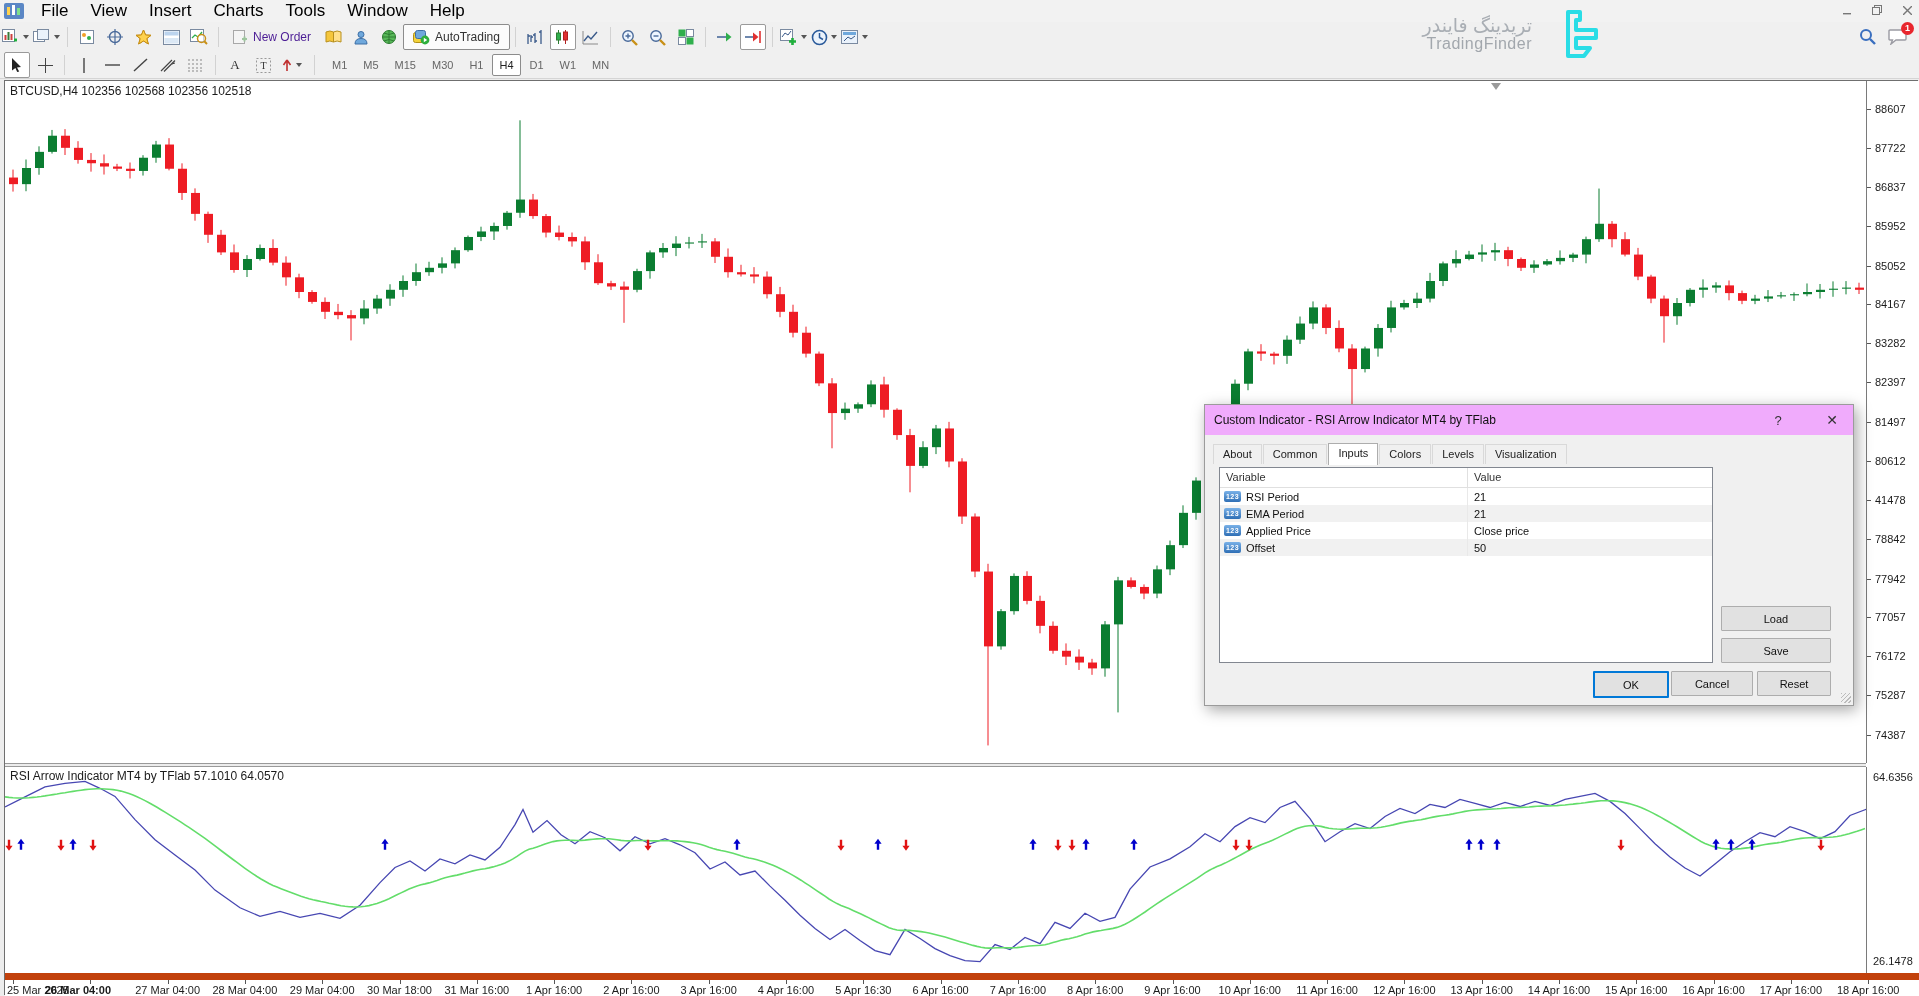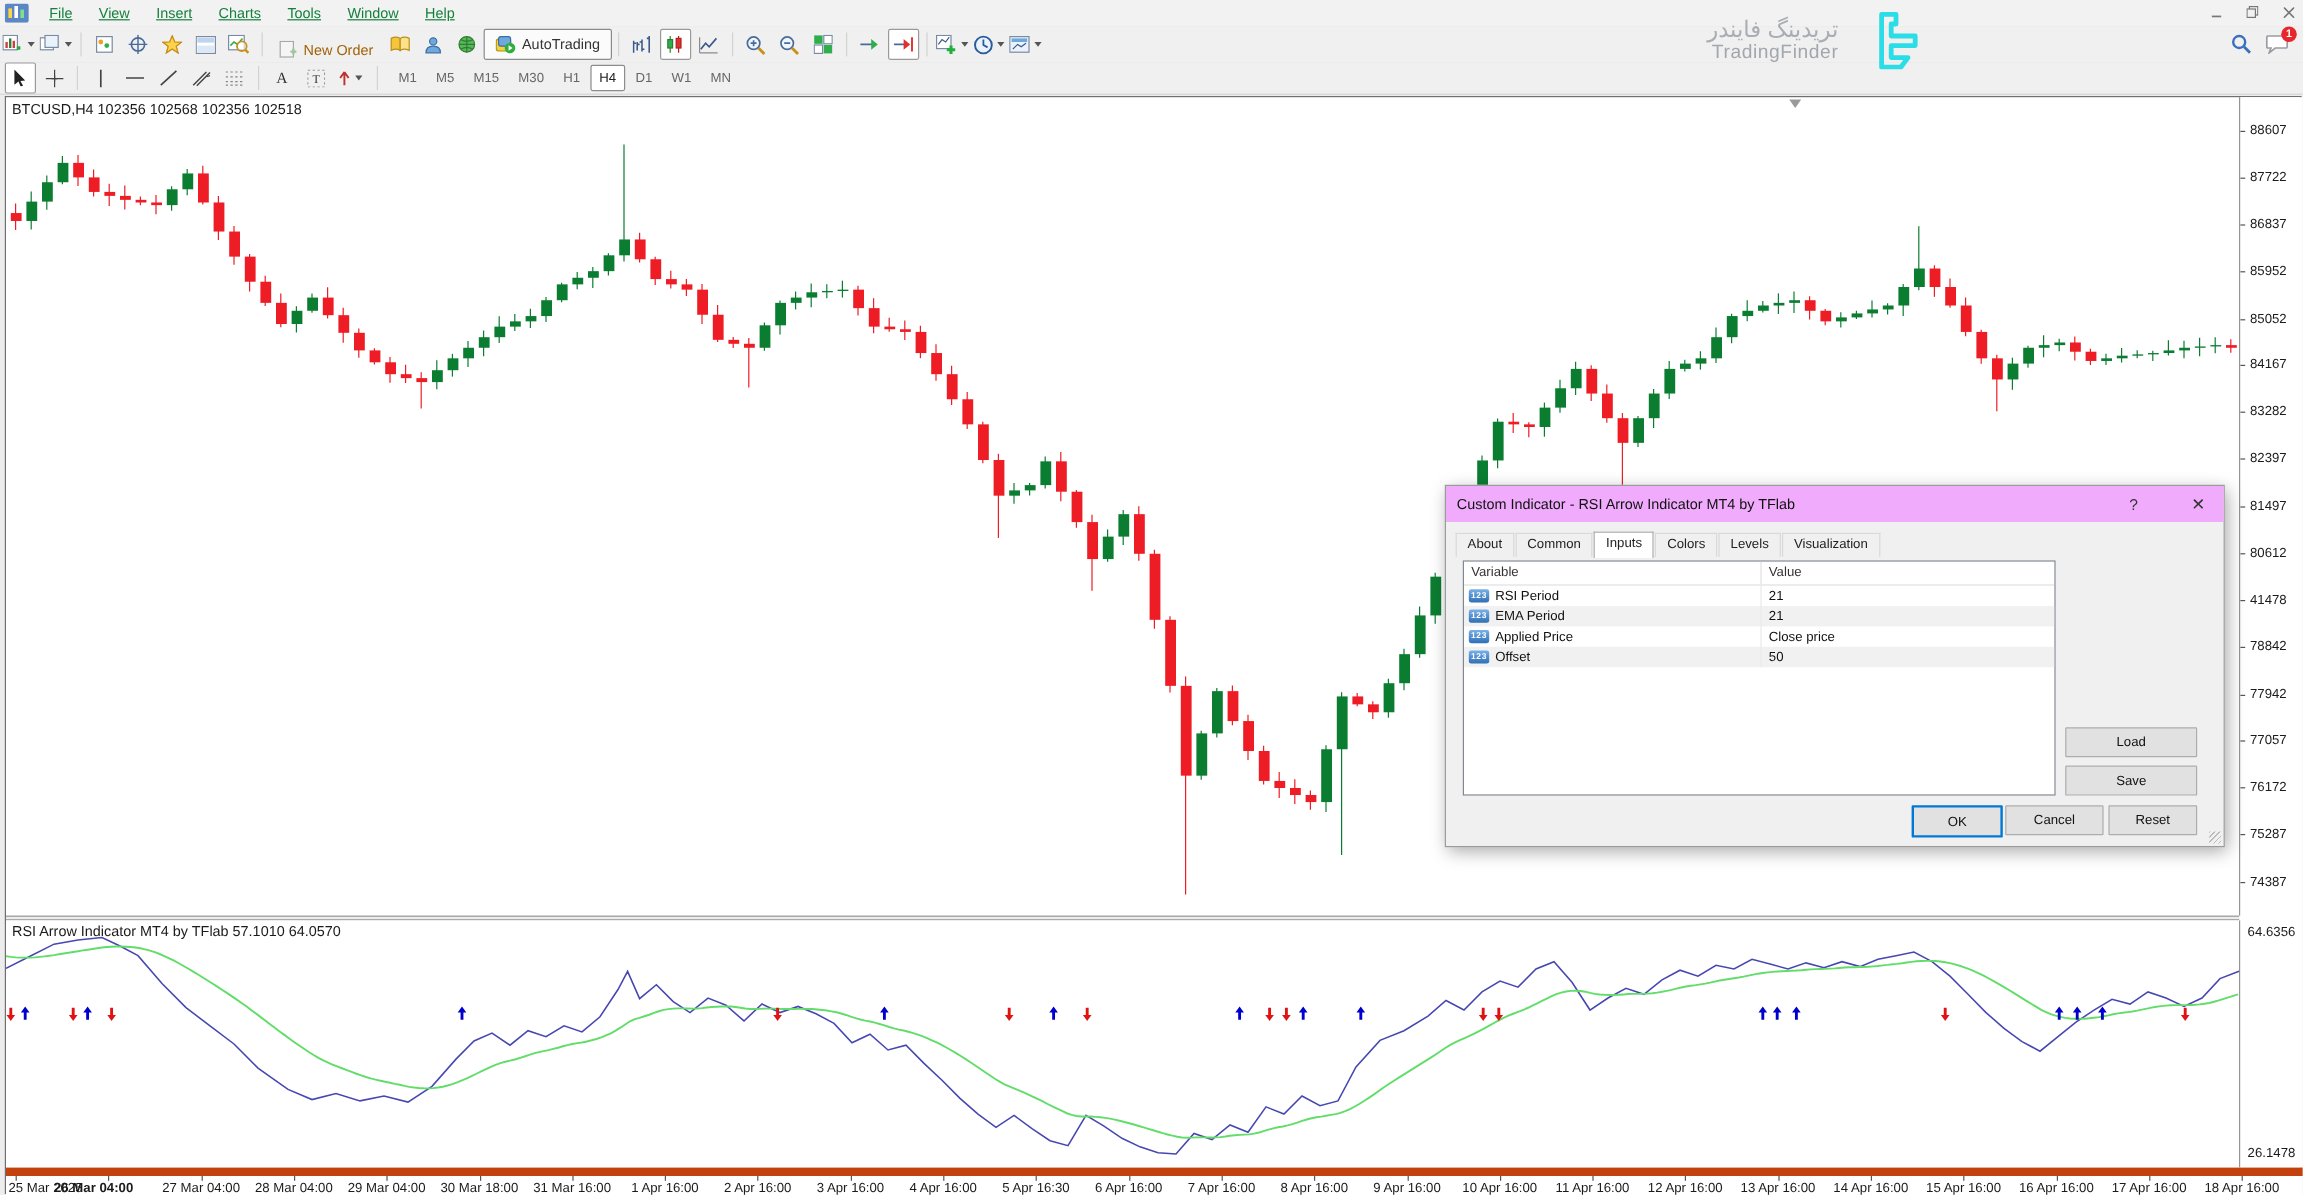--- a/index.html
+++ b/index.html
@@ -2,32 +2,32 @@
 <html><head>
 <meta charset="utf-8">
 <style>
   html,body{margin:0;padding:0;}
   body{width:1919px;height:996px;position:relative;overflow:hidden;background:#ededed;
        font-family:"Liberation Sans","DejaVu Sans",sans-serif;font-size:12px;color:#222;}
   
   .menubar{position:absolute;left:0;top:0;width:1919px;height:22px;background:#f2f2f2;
            display:flex;align-items:center;border-bottom:1px solid #e3e3e3;}
   .appicon{width:20px;height:16px;margin:0 6px 0 4px;}
-  .menu-item{padding:1px 11px;color:#15803d;font-size:12px;cursor:default;text-decoration:underline;}
+  .menu-item{padding:1px 11px;color:#000000;font-size:17px;cursor:default;}
   .win-controls{position:absolute;right:4px;top:4px;display:flex;gap:14px;align-items:center;}
   .winbtn{width:16px;height:12px;display:flex;align-items:center;justify-content:center;color:#666;}
   
   .toolbar1{position:absolute;left:0;top:22px;width:1919px;height:30px;background:#f0f0f0;
             display:flex;align-items:center;border-bottom:1px solid #dcdcdc;}
   .toolbar2{position:absolute;left:0;top:52px;width:1919px;height:26px;background:#f0f0f0;
             display:flex;align-items:center;border-bottom:1px solid #d5d5d5;}
   .tbtn{height:24px;min-width:24px;display:flex;align-items:center;justify-content:center;margin:0 1px;border:1px solid transparent;border-radius:2px;}
   .tsep{width:1px;height:20px;background:#d2d2d2;margin:0 5px;}
   .caret{width:0;height:0;border-left:3px solid transparent;border-right:3px solid transparent;border-top:4px solid #555;margin-left:3px;}
-  .txtbtn{display:flex;align-items:flex-end;gap:5px;padding:0 8px;height:24px;color:#a16207;}
+  .txtbtn{display:flex;align-items:center;gap:5px;padding:0 8px;height:24px;color:#4c1d95;}
   .autotrading{display:flex;align-items:center;gap:5px;padding:0 9px;height:24px;background:#fbfbfb;
                border:1px solid #8c8c8c;border-radius:2px;color:#333;}
   .tfbtn{height:20px;padding:0 6px;display:flex;align-items:center;justify-content:center;color:#666;font-size:11px;margin:0 1px;border:1px solid transparent;}
   .tfbtn.active{background:#fff;border:1px solid #8c8c8c;border-radius:2px;color:#222;}
   .tool-active{background:#fff;border:1px solid #9a9a9a;}
   
   .watermark{position:absolute;left:1404px;top:8px;width:196px;height:52px;display:flex;align-items:center;gap:24px;}
   .wm-text{flex:1;text-align:right;color:#a9aeb4;line-height:1.05;}
   .wm-fa{font-size:19px;letter-spacing:.5px;}
   .wm-en{font-size:16px;letter-spacing:.5px;color:#a2a7ad;}

